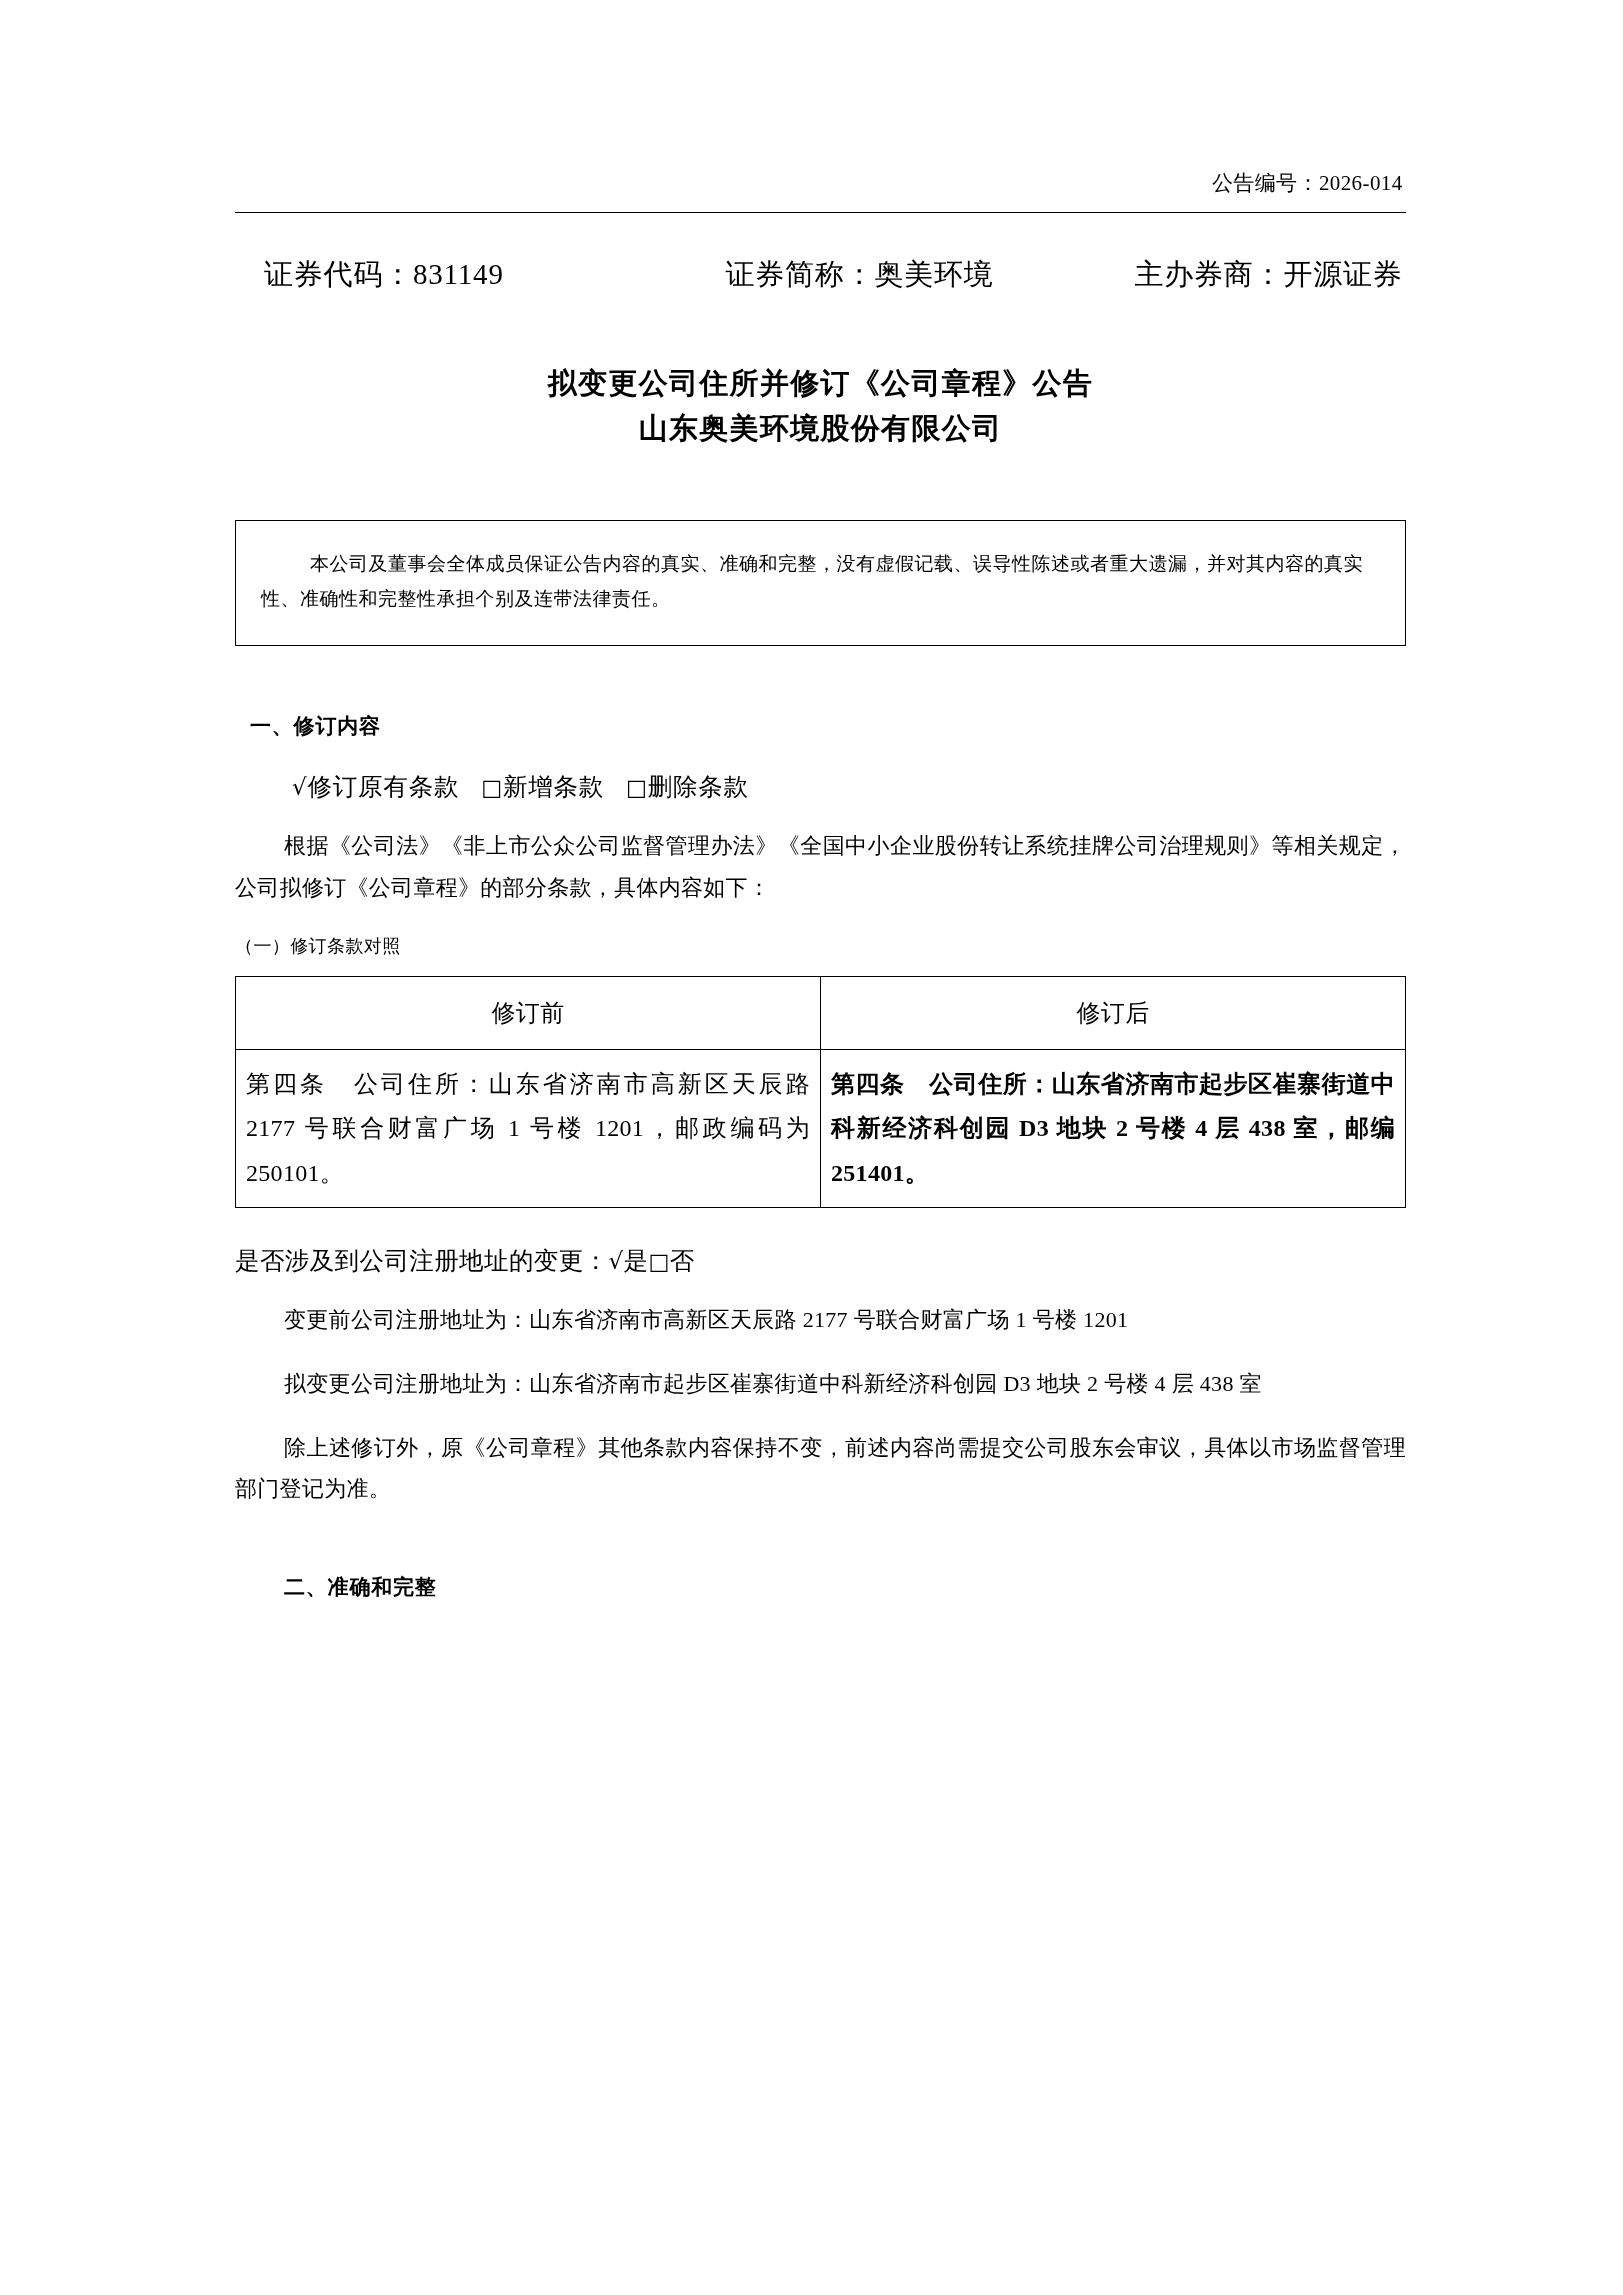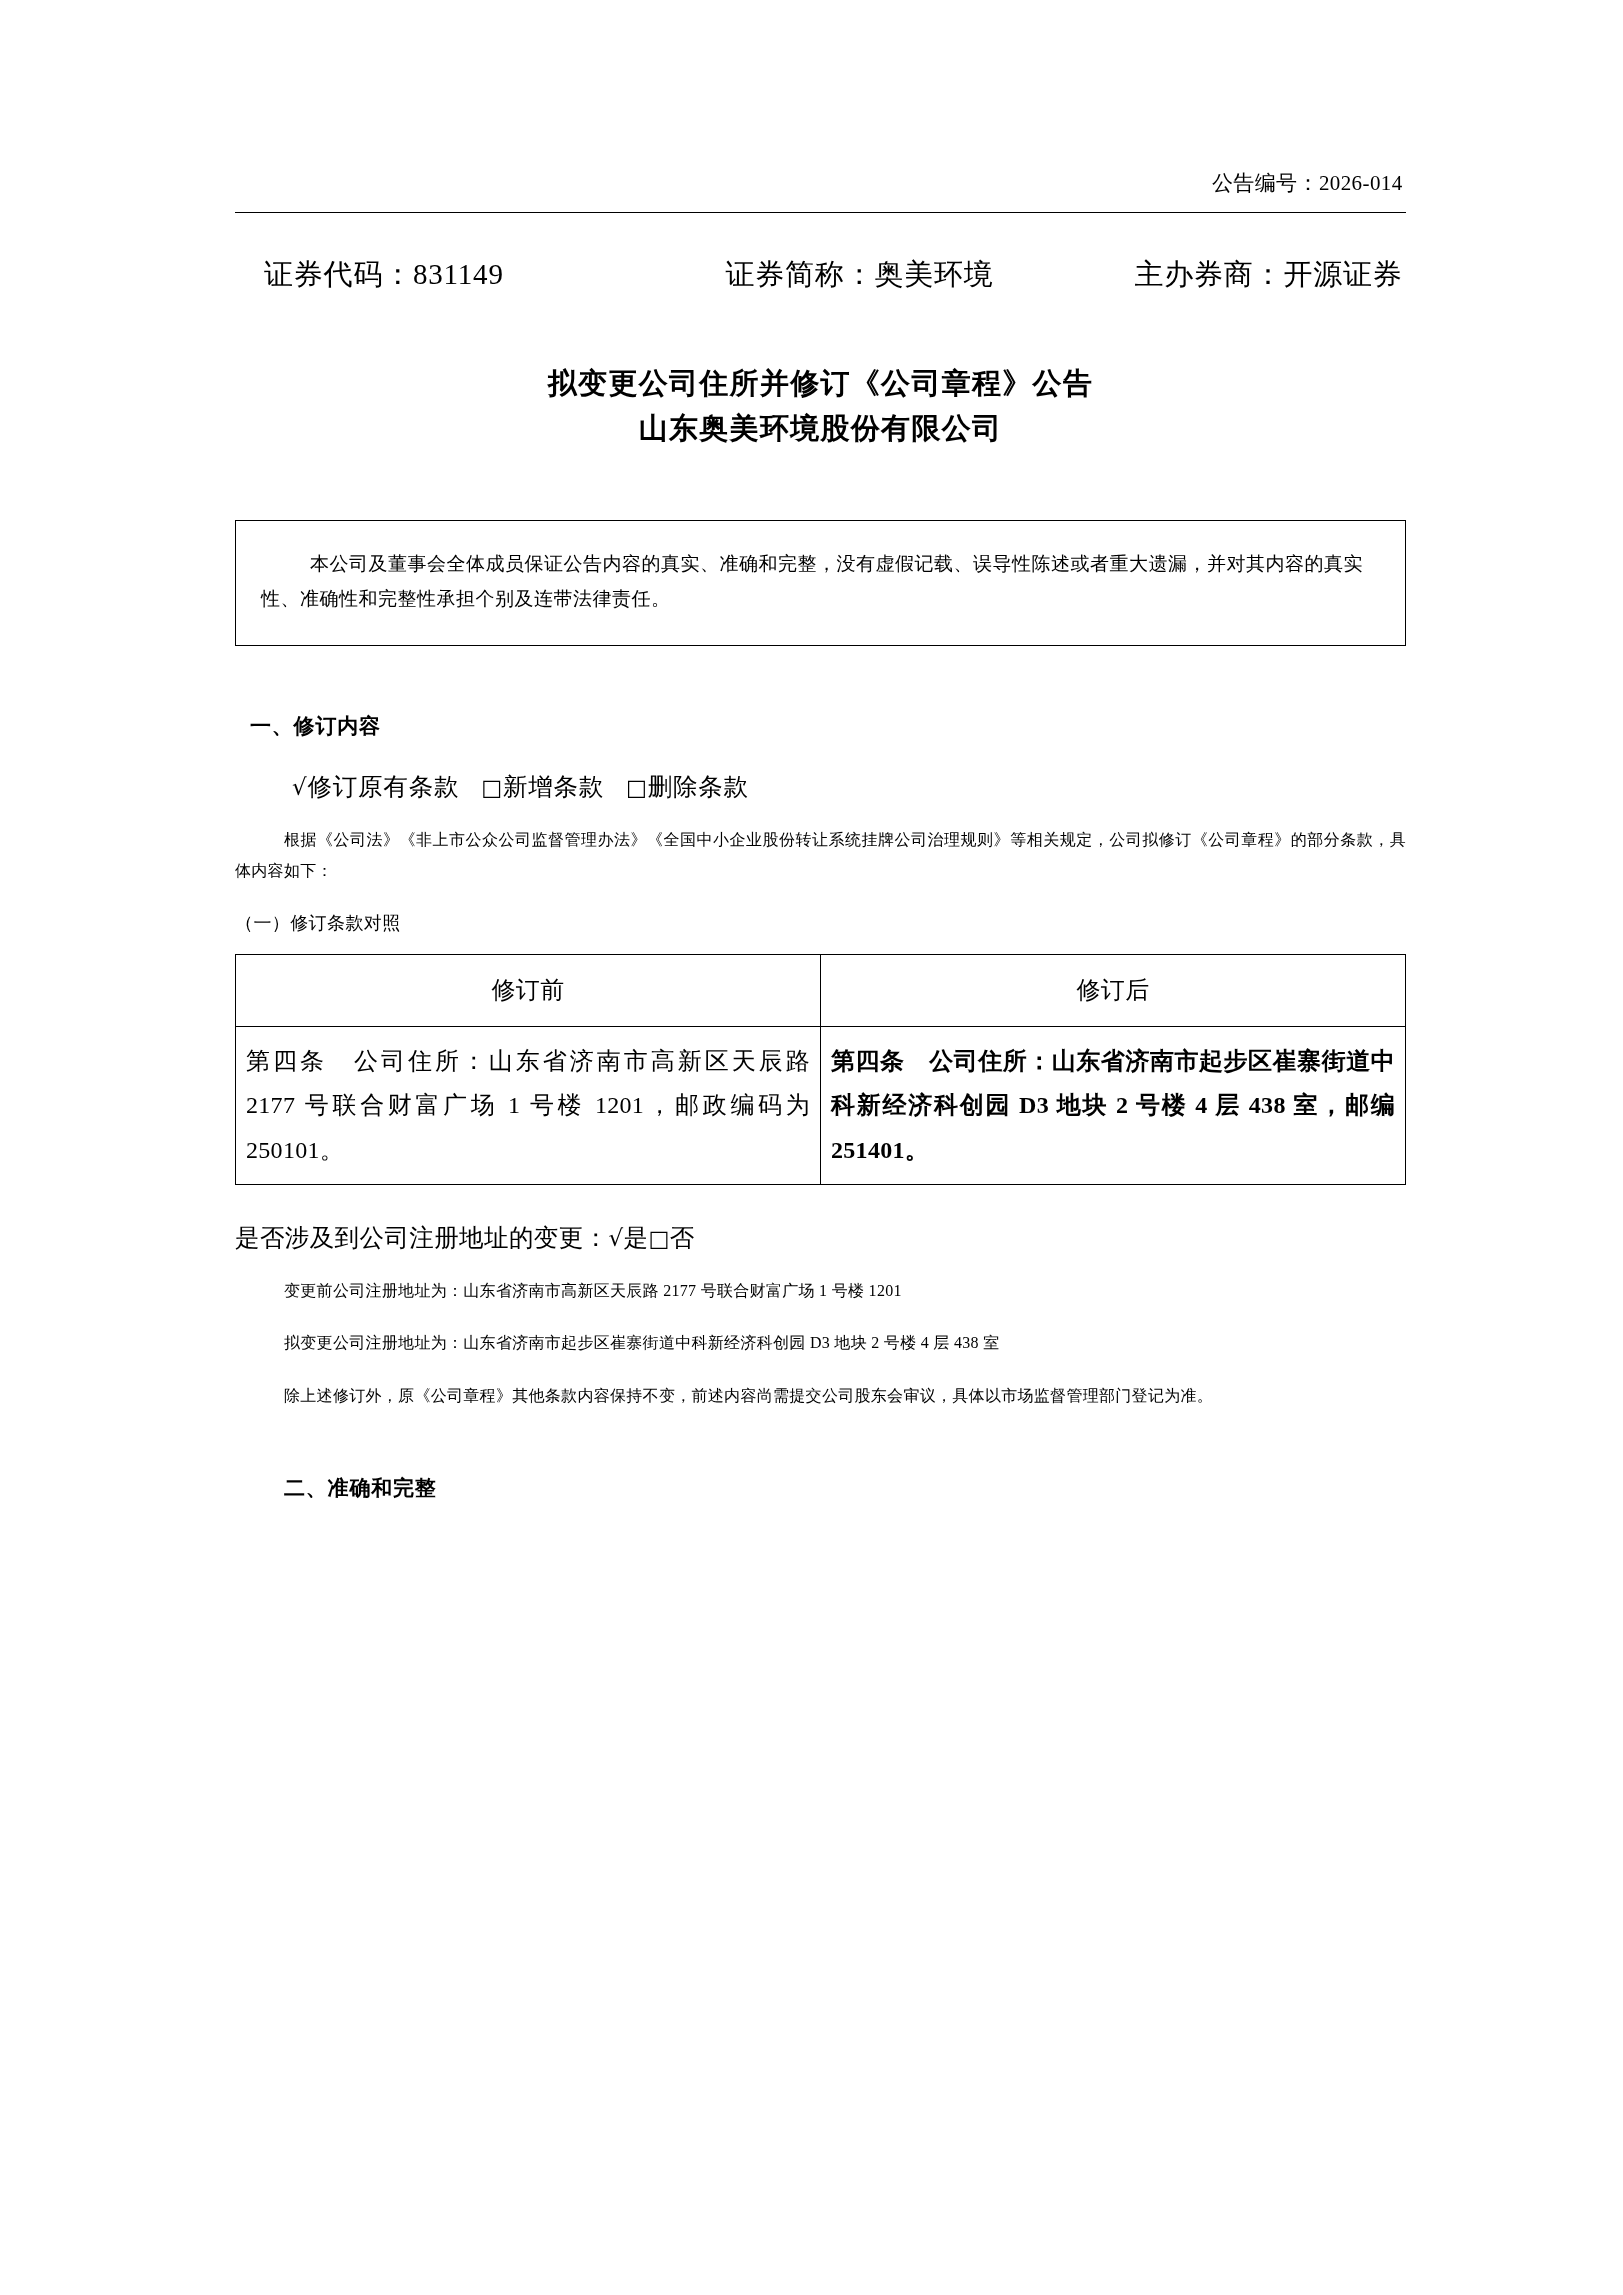--- a/index.html
+++ b/index.html
@@ -101,21 +101,21 @@
 
   .checkbox-line {
     font-size: 24.5px;
     margin-top: 30px;
     padding-left: 57px;
     letter-spacing: 0.8px;
   }
   .checkbox-line .gap { display: inline-block; width: 22px; }
 
   p.body-text {
-    font-size: 16px;
+    font-size: 22px;
     line-height: 1.9;
     margin: 22px 0 0 0;
     text-indent: 49px;
     letter-spacing: 0.3px;
     text-align: justify;
   }
   p.sub-title {
     font-size: 18px;
     margin: 25px 0 0 0;
     text-indent: 0;

